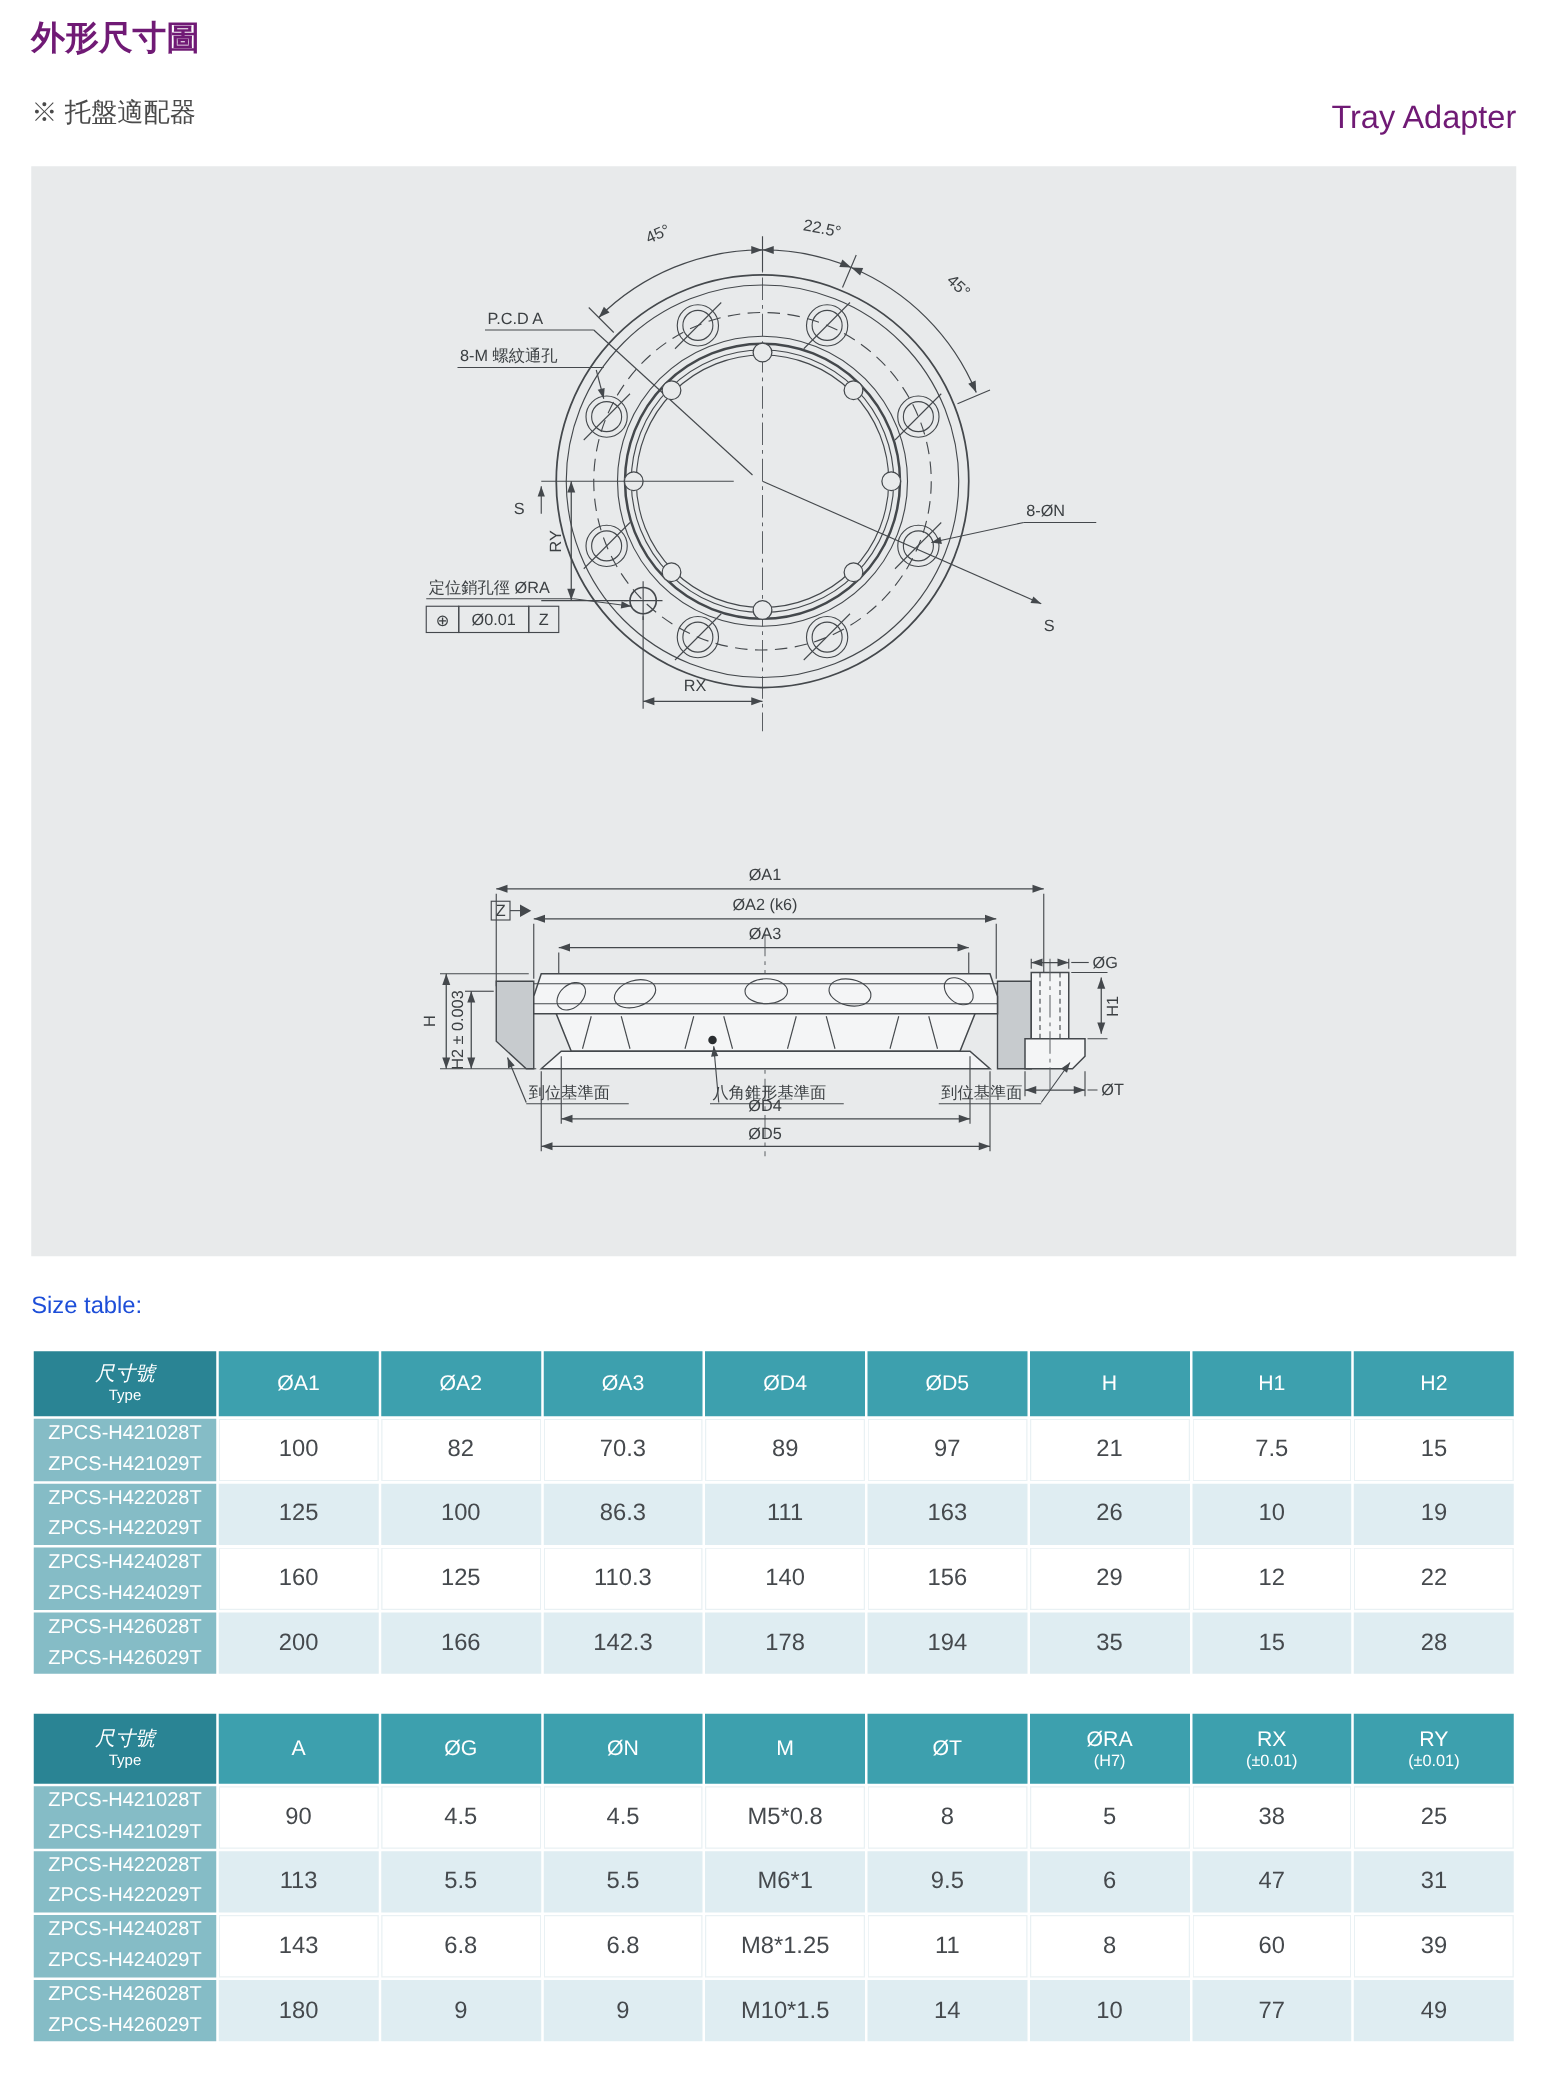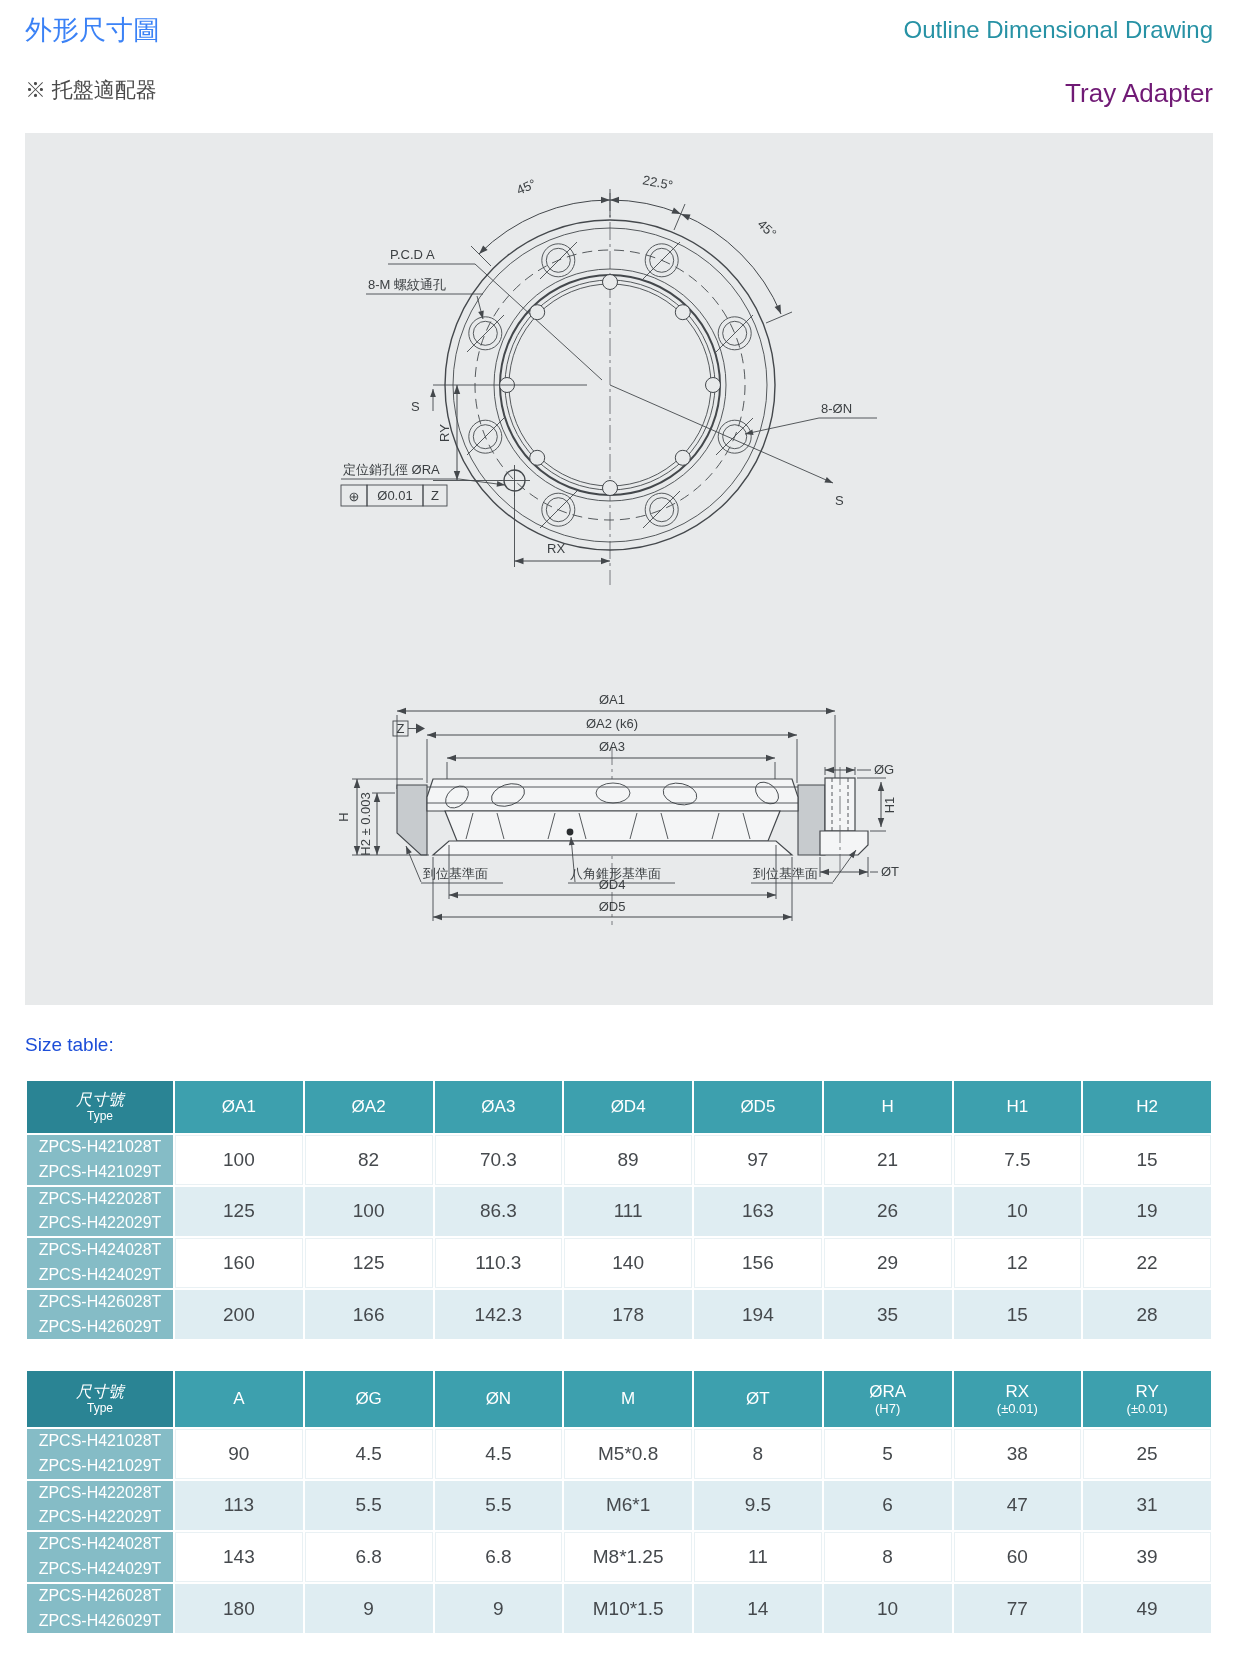--- a/index.html
+++ b/index.html
@@ -1,18 +1,18 @@
 <!DOCTYPE html>
 <html><head>
 <meta charset="utf-8">
 <style>
   html,body{margin:0;padding:0;background:#fff;}
   body{width:1238px;font-family:"Liberation Sans",sans-serif;}
   .page{position:relative;width:1238px;height:1672px;background:#fff;overflow:hidden;}
-  .title-zh{position:absolute;left:25px;top:12px;font-size:27px;font-weight:normal;color:#3b82f6;}
+  .title-zh{position:absolute;left:25px;top:12px;font-size:27px;font-weight:bold;color:#701a75;}
   .title-en{position:absolute;right:25px;top:16px;font-size:24px;color:#2792a5;}
   .sub-zh{position:absolute;left:25px;top:76px;font-size:21px;color:#4a4a4a;}
   .sub-en{position:absolute;right:25px;top:78px;font-size:26px;color:#701a75;}
   .panel{position:absolute;left:25px;top:133px;width:1188px;height:872px;background:#e8eaeb;}
   .size-label{position:absolute;left:25px;top:1034px;font-size:19px;color:#1d4ed8;}
   .tbl{position:absolute;left:25px;border-collapse:separate;border-spacing:2px;table-layout:fixed;width:1188px;}
   .tbl1{top:1079px;}
   .tbl2{top:1369px;}
   .tbl col.c0{width:146px;}
   .tbl th{background:#3da0ae;color:#fff;font-weight:normal;font-size:17px;text-align:center;vertical-align:middle;padding:0;}
@@ -40,21 +40,20 @@
   .gray-fill{fill:#c7cbce;stroke:#44484c;stroke-width:1.1;}
   .notch{fill:#e8eaeb;stroke:#44484c;stroke-width:1;}
   svg text{fill:#3c4043;font-size:13px;font-family:"Liberation Sans",sans-serif;}
 </style>
 </head>
 <body>
 
 <div class="page">
 
   <div class="title-zh">外形尺寸圖</div>
-  <div class="title-en">Outline Dimensional Drawing</div>
   <div class="sub-zh">※ 托盤適配器</div>
   <div class="sub-en">Tray Adapter</div>
 
   <div class="panel">
     <svg width="1188" height="872" viewBox="0 0 1188 872">
       <defs>
         <marker id="arw" viewBox="0 0 10 10" refX="9.5" refY="5" markerWidth="10" markerHeight="10" orient="auto-start-reverse">
           <path d="M0.5,1.8 L9.5,5 L0.5,8.2 Z" fill="#44484c"></path>
         </marker>
       </defs>

